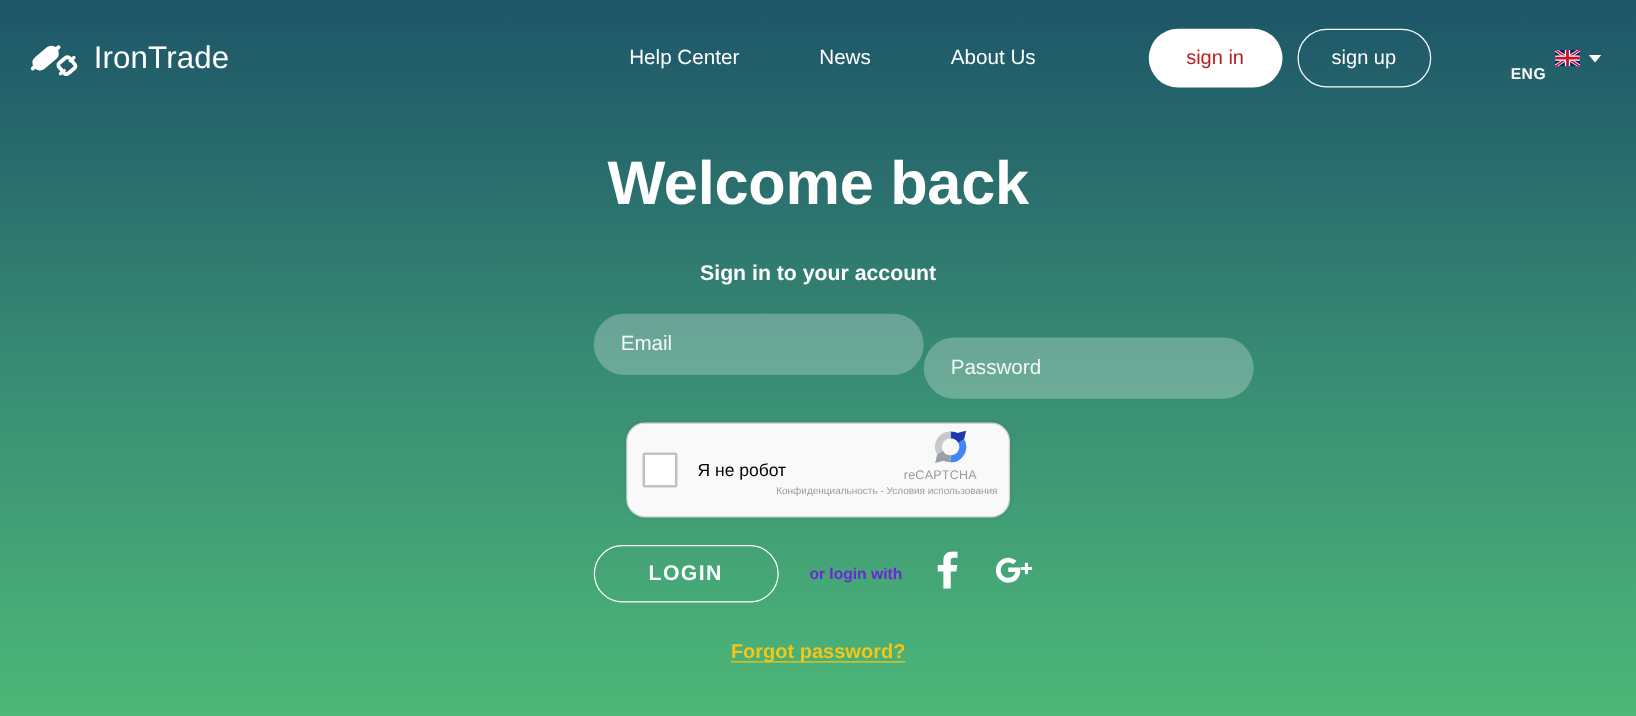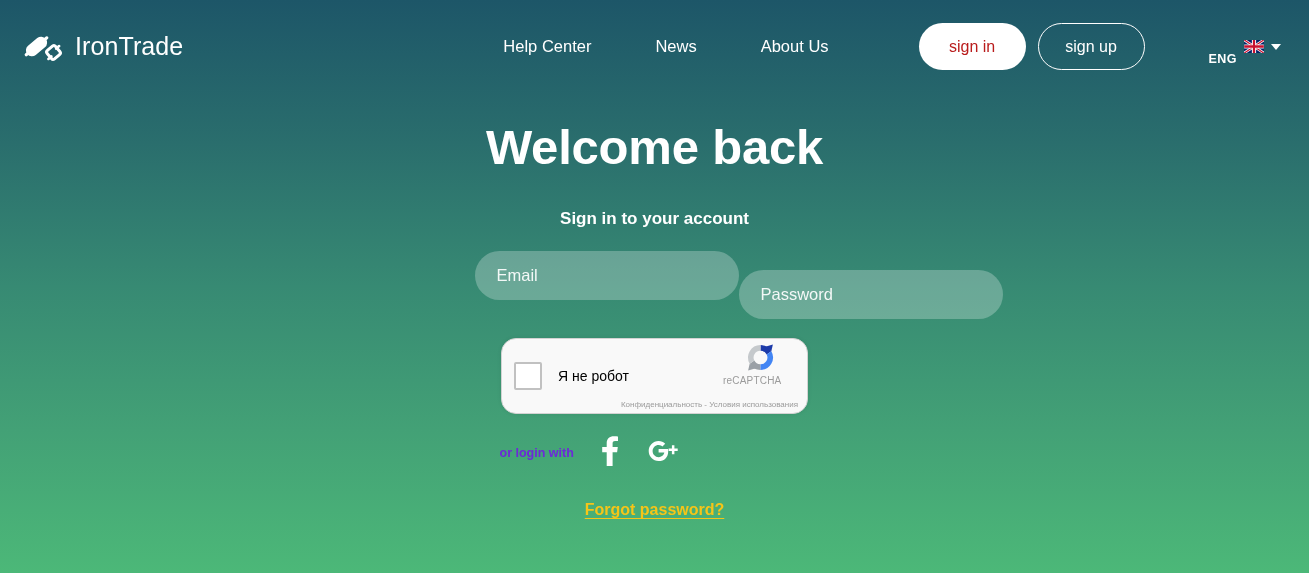--- a/index.html
+++ b/index.html
@@ -227,21 +227,21 @@
     font-size: 10px;
     color: #9b9b9b;
     letter-spacing: 0.2px;
     margin-top: 1px;
     font-family: "Liberation Sans", sans-serif;
   }
 
   .rc-terms {
     position: absolute;
     right: 9px;
-    bottom: 4px;
+    bottom: 16px;
     font-size: 8px;
     color: #9b9b9b;
     white-space: nowrap;
     font-family: "Liberation Sans", sans-serif;
   }
 
   
   .actions {
     display: flex;
     align-items: center;
@@ -375,20 +375,21 @@
           <path d="M11 44 A24 24 0 0 1 32 8 L32 19 A13 13 0 0 0 20 38 Z" fill="#c5c9cc"></path>
         </svg>
       </span>
       <div class="rc-brandname">reCAPTCHA</div>
     </div>
 
     <div class="rc-terms">Конфиденциальность - Условия использования</div>
   </div>
 
   <div class="actions">
+    <button class="btn-login">LOGIN</button>
     <span class="or-login">or login with</span>
     <div class="social">
       <span class="social-icon">
         <svg width="18" height="30" viewBox="0 0 18 30" xmlns="http://www.w3.org/2000/svg">
           <path d="M11.6 30 V16.2 H16.1 L16.8 10.9 H11.6 V7.6 C11.6 6.1 12.0 5.1 14.1 5.1 H17 V0.4 C16.5 0.3 14.8 0.2 12.8 0.2 C8.6 0.2 5.7 2.7 5.7 7.1 V10.9 H1.2 V16.2 H5.7 V30 Z" fill="#ffffff"></path>
         </svg>
       </span>
       <span class="social-icon">
         <svg width="32" height="26" viewBox="0 0 32 26" xmlns="http://www.w3.org/2000/svg">
           <path d="M11.6 11.0 V14.6 H17.3 C17.0 16.2 15.4 19.2 11.6 19.2 C8.3 19.2 5.6 16.5 5.6 13.1 C5.6 9.7 8.3 7.0 11.6 7.0 C13.5 7.0 14.7 7.8 15.4 8.5 L18.2 5.8 C16.4 4.1 14.2 3.1 11.6 3.1 C6.1 3.1 1.7 7.6 1.7 13.1 C1.7 18.6 6.1 23.1 11.6 23.1 C17.4 23.1 21.2 19.1 21.2 13.4 C21.2 12.5 21.1 11.7 21.0 11.0 Z" fill="#ffffff"></path>

